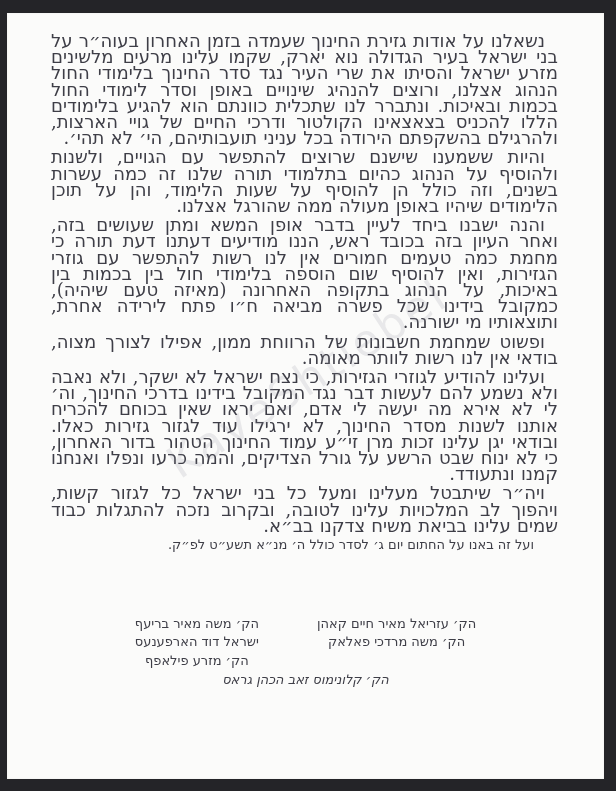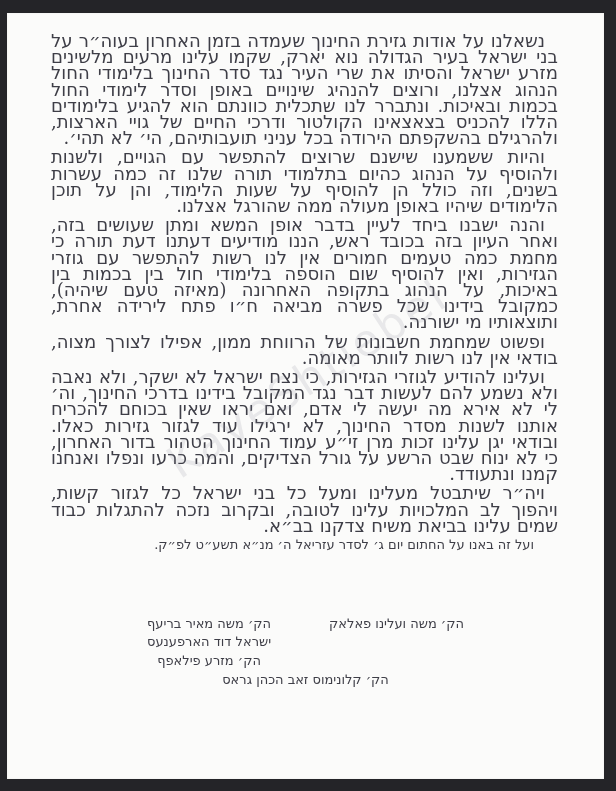--- a/index.html
+++ b/index.html
@@ -21,21 +21,21 @@
     margin:0 0 3px 0;font-size:18px;line-height:16.2px;
     text-align:justify;text-indent:13px;word-spacing:.5px;
   }
   .date-line{
     margin:2px 0 0 0;font-size:13px;line-height:16.5px;
     text-align:right;padding-right:24px;
   }
   .sigs{margin-top:13px;font-size:13px;}
   .sig-cols{display:flex;justify-content:center;gap:58px;}
   .sig-col{text-align:center;line-height:18.5px;margin-top:48px;}
-  .sig-bottom{text-align:center;line-height:19px;}
+  .sig-bottom{text-align:center;line-height:19px;font-style:italic;}
   .watermark{
     position:absolute;left:30px;top:340px;width:540px;text-align:center;
     font-size:44px;letter-spacing:3px;color:rgba(145,145,155,.17);
     transform:rotate(-33deg);pointer-events:none;
     font-family:"DejaVu Sans",sans-serif;
   }
 </style>
 </head>
 <body>
 
@@ -45,27 +45,28 @@
     <div class="watermark">KaveShtiebel</div>
 
 
     <div class="doc-body">
       <p class="para">נשאלנו על אודות גזירת החינוך שעמדה בזמן האחרון בעוה״ר על בני ישראל בעיר הגדולה נוא יארק, שקמו עלינו מרעים מלשינים מזרע ישראל והסיתו את שרי העיר נגד סדר החינוך בלימודי החול הנהוג אצלנו, ורוצים להנהיג שינויים באופן וסדר לימודי החול בכמות ובאיכות. ונתברר לנו שתכלית כוונתם הוא להגיע בלימודים הללו להכניס בצאצאינו הקולטור ודרכי החיים של גויי הארצות, ולהרגילם בהשקפתם הירודה בכל עניני תועבותיהם, הי׳ לא תהי׳.</p>
       <p class="para">והיות ששמענו שישנם שרוצים להתפשר עם הגויים, ולשנות ולהוסיף על הנהוג כהיום בתלמודי תורה שלנו זה כמה עשרות בשנים, וזה כולל הן להוסיף על שעות הלימוד, והן על תוכן הלימודים שיהיו באופן מעולה ממה שהורגל אצלנו.</p>
       <p class="para">והנה ישבנו ביחד לעיין בדבר אופן המשא ומתן שעושים בזה, ואחר העיון בזה בכובד ראש, הננו מודיעים דעתנו דעת תורה כי מחמת כמה טעמים חמורים אין לנו רשות להתפשר עם גוזרי הגזירות, ואין להוסיף שום הוספה בלימודי חול בין בכמות בין באיכות, על הנהוג בתקופה האחרונה (מאיזה טעם שיהיה), כמקובל בידינו שכל פשרה מביאה ח״ו פתח לירידה אחרת, ותוצאותיו מי ישורנה.</p>
       <p class="para">ופשוט שמחמת חשבונות של הרווחת ממון, אפילו לצורך מצוה, בודאי אין לנו רשות לוותר מאומה.</p>
       <p class="para">ועלינו להודיע לגוזרי הגזירות, כי נצח ישראל לא ישקר, ולא נאבה ולא נשמע להם לעשות דבר נגד המקובל בידינו בדרכי החינוך, וה׳ לי לא אירא מה יעשה לי אדם, ואם יראו שאין בכוחם להכריח אותנו לשנות מסדר החינוך, לא ירגילו עוד לגזור גזירות כאלו. ובודאי יגן עלינו זכות מרן זי״ע עמוד החינוך הטהור בדור האחרון, כי לא ינוח שבט הרשע על גורל הצדיקים, והמה כרעו ונפלו ואנחנו קמנו ונתעודד.</p>
       <p class="para">ויה״ר שיתבטל מעלינו ומעל כל בני ישראל כל לגזור קשות, ויהפוך לב המלכויות עלינו לטובה, ובקרוב נזכה להתגלות כבוד שמים עלינו בביאת משיח צדקנו בב״א.</p>
-      <p class="date-line">ועל זה באנו על החתום יום ג׳ לסדר עזריאל ה׳ מנ״א תשע״ט לפ״ק.</p>
+      <p class="date-line">ועל זה באנו על החתום יום ג׳ לסדר כולל ה׳ מנ״א תשע״ט לפ״ק.</p>
     </div>
 
     <div class="sigs">
       <div class="sig-cols">
         <div class="sig-col">
-          <div>הק׳ משה ועלינו פאלאק</div>
+          <div>הק׳ עזריאל מאיר חיים קאהן</div>
+          <div>הק׳ משה מרדכי פאלאק</div>
         </div>
         <div class="sig-col">
           <div>הק׳ משה מאיר בריעף</div>
           <div>ישראל דוד הארפענעס</div>
           <div>הק׳ מזרע פילאפף</div>
         </div>
       </div>
       <div class="sig-bottom">הק׳ קלונימוס זאב הכהן גראס</div>
     </div>
 

